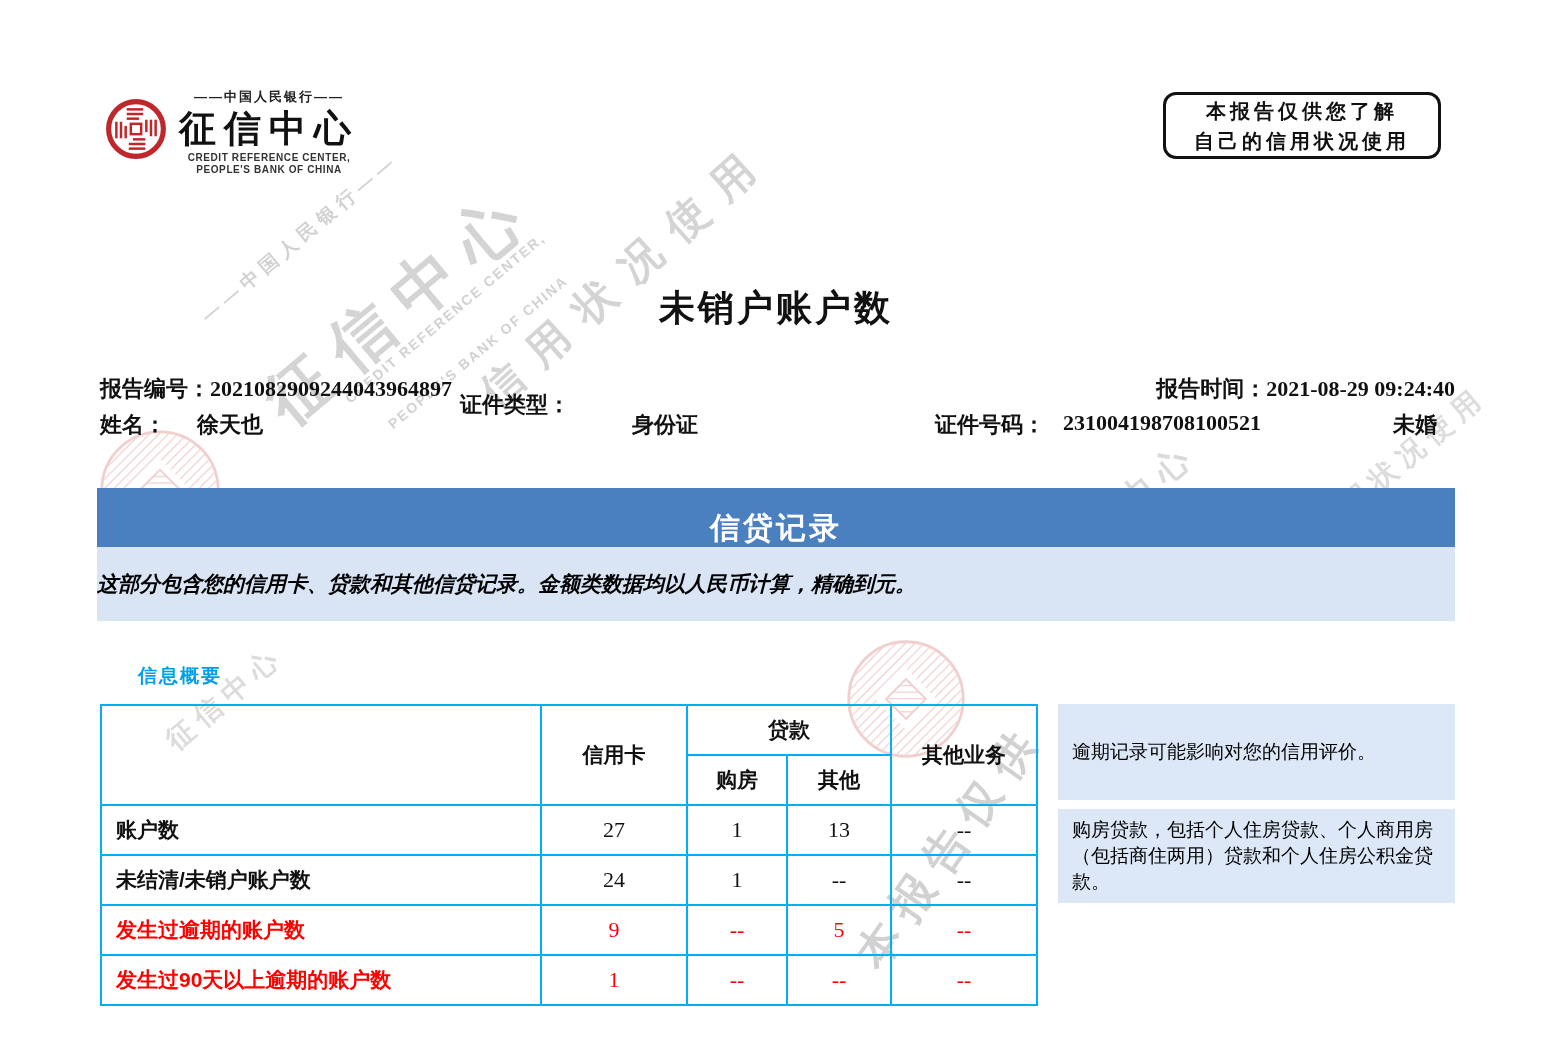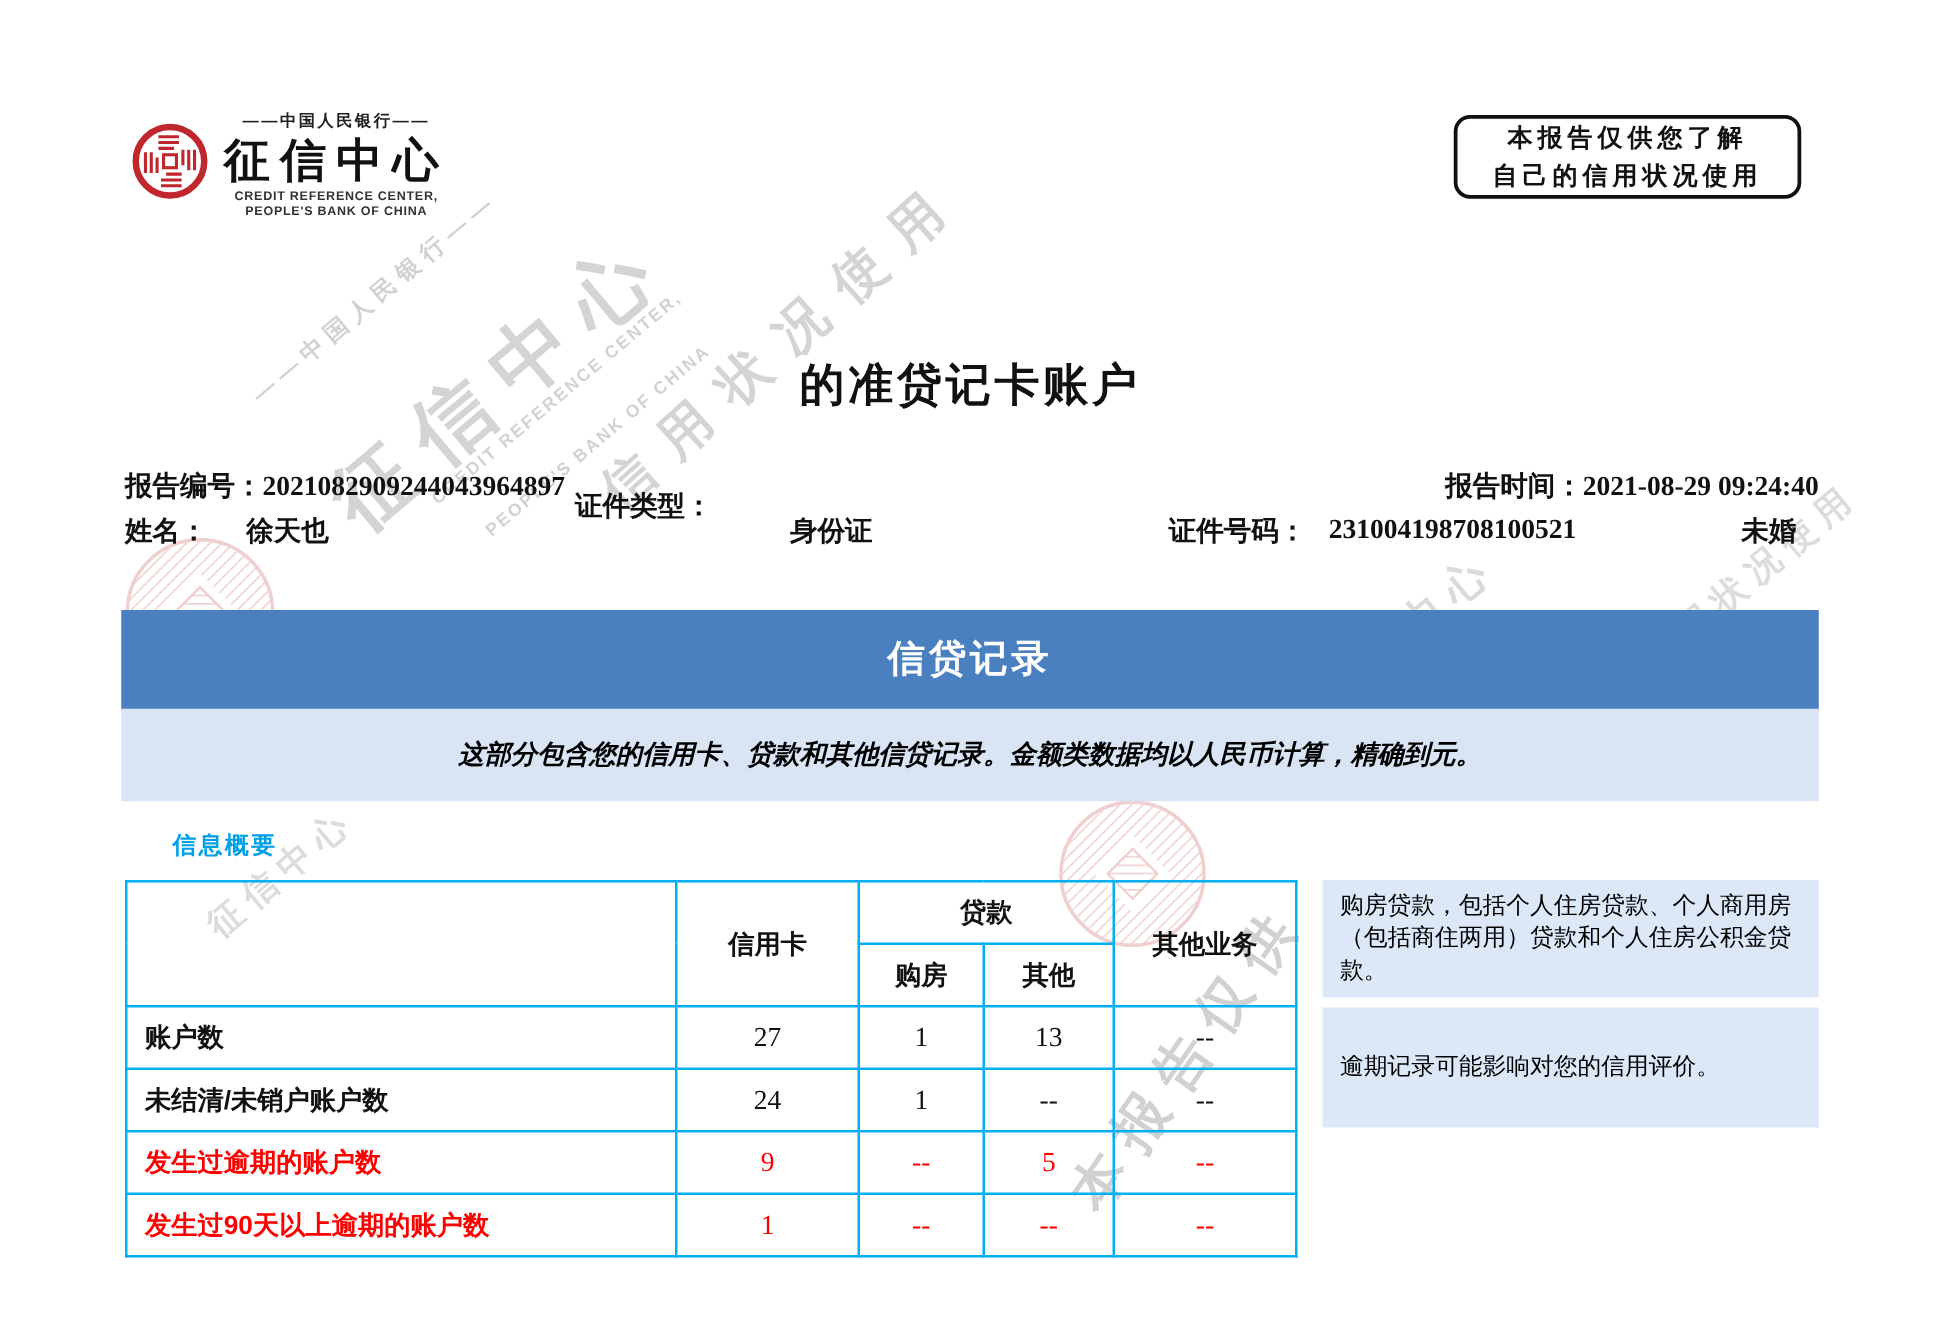--- a/index.html
+++ b/index.html
@@ -55,22 +55,22 @@
   .m-idtype-label{left:460px;top:390px;}
   .m-idtype{left:632px;top:410px;}
   .m-idno-label{left:935px;top:410px;}
   .m-idno{left:1063px;top:410px;}
   .m-marital{left:1393px;top:410px;}
 
   
   .banner{position:absolute;left:97px;top:488px;width:1358px;height:80px;
     background:var(--banner-blue);color:#fff;text-align:center;
     font-size:30px;font-weight:bold;letter-spacing:3px;line-height:80px;}
-  .strip{position:absolute;left:97px;top:567px;width:1358px;height:74px;
-    background:var(--strip-blue);text-align:center;font-size:21px;font-weight:bold;
+  .strip{position:absolute;left:97px;top:547px;width:1358px;height:74px;
+    background:var(--strip-blue);font-size:21px;font-weight:bold;
     font-style:italic;line-height:74px;color:#000;}
 
   .section-heading{position:absolute;left:100px;top:663px;font-size:19px;
     font-weight:bold;letter-spacing:2px;color:var(--heading-blue);margin-left:38px;}
 
   
   .summary-table{position:absolute;left:100px;top:704px;width:936px;height:301px;
     border-collapse:collapse;table-layout:fixed;background:transparent;}
   .summary-table th,.summary-table td{border:2px solid var(--table-border);background:transparent;}
   .summary-table th{font-size:21px;font-weight:bold;text-align:center;border-radius:14px;}
@@ -164,21 +164,21 @@
         <div class="logo-en">CREDIT REFERENCE CENTER,</div>
         <div class="logo-en">PEOPLE'S BANK OF CHINA</div>
       </div>
     </div>
 
     <div class="notice-box">
       <div>本报告仅供您了解</div>
       <div>自己的信用状况使用</div>
     </div>
 
-    <div class="doc-title">的准贷记卡账户</div>
+    <div class="doc-title">未销户账户数</div>
 
     <div class="meta m-row1-left">
       <span>报告编号：</span><span class="num">2021082909244043964897</span>
     </div>
     <div class="meta m-row1-right">
       <span>报告时间：</span><span class="num">2021-08-29 09:24:40</span>
     </div>
 
     <div class="meta m-name-label">姓名：</div>
     <div class="meta m-name">徐天也</div>
@@ -239,22 +239,22 @@
           <td class="row-label">发生过90天以上逾期的账户数</td>
           <td class="val">1</td>
           <td class="val">--</td>
           <td class="val">--</td>
           <td class="val">--</td>
         </tr>
       </tbody>
     </table>
 
     <div class="notes">
+      <div class="note note-1">
+        <span>逾期记录可能影响对您的信用评价。</span>
+      </div>
       <div class="note note-2">
         <span>购房贷款，包括个人住房贷款、个人商用房（包括商住两用）贷款和个人住房公积金贷款。</span>
       </div>
-      <div class="note note-1">
-        <span>逾期记录可能影响对您的信用评价。</span>
-      </div>
     </div>
 
   </div>
 </div>
 
 </body></html>

